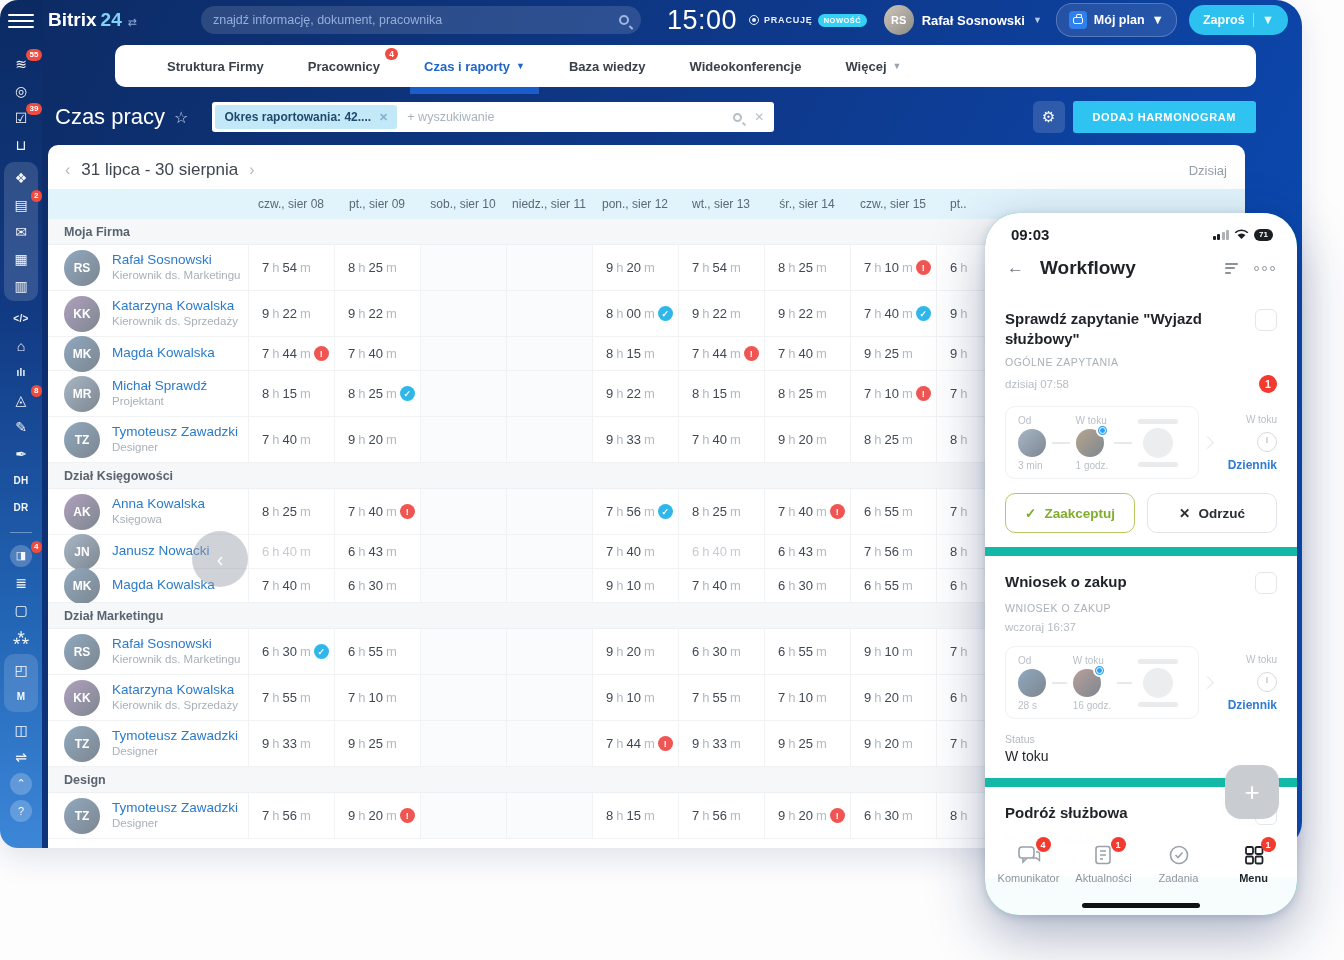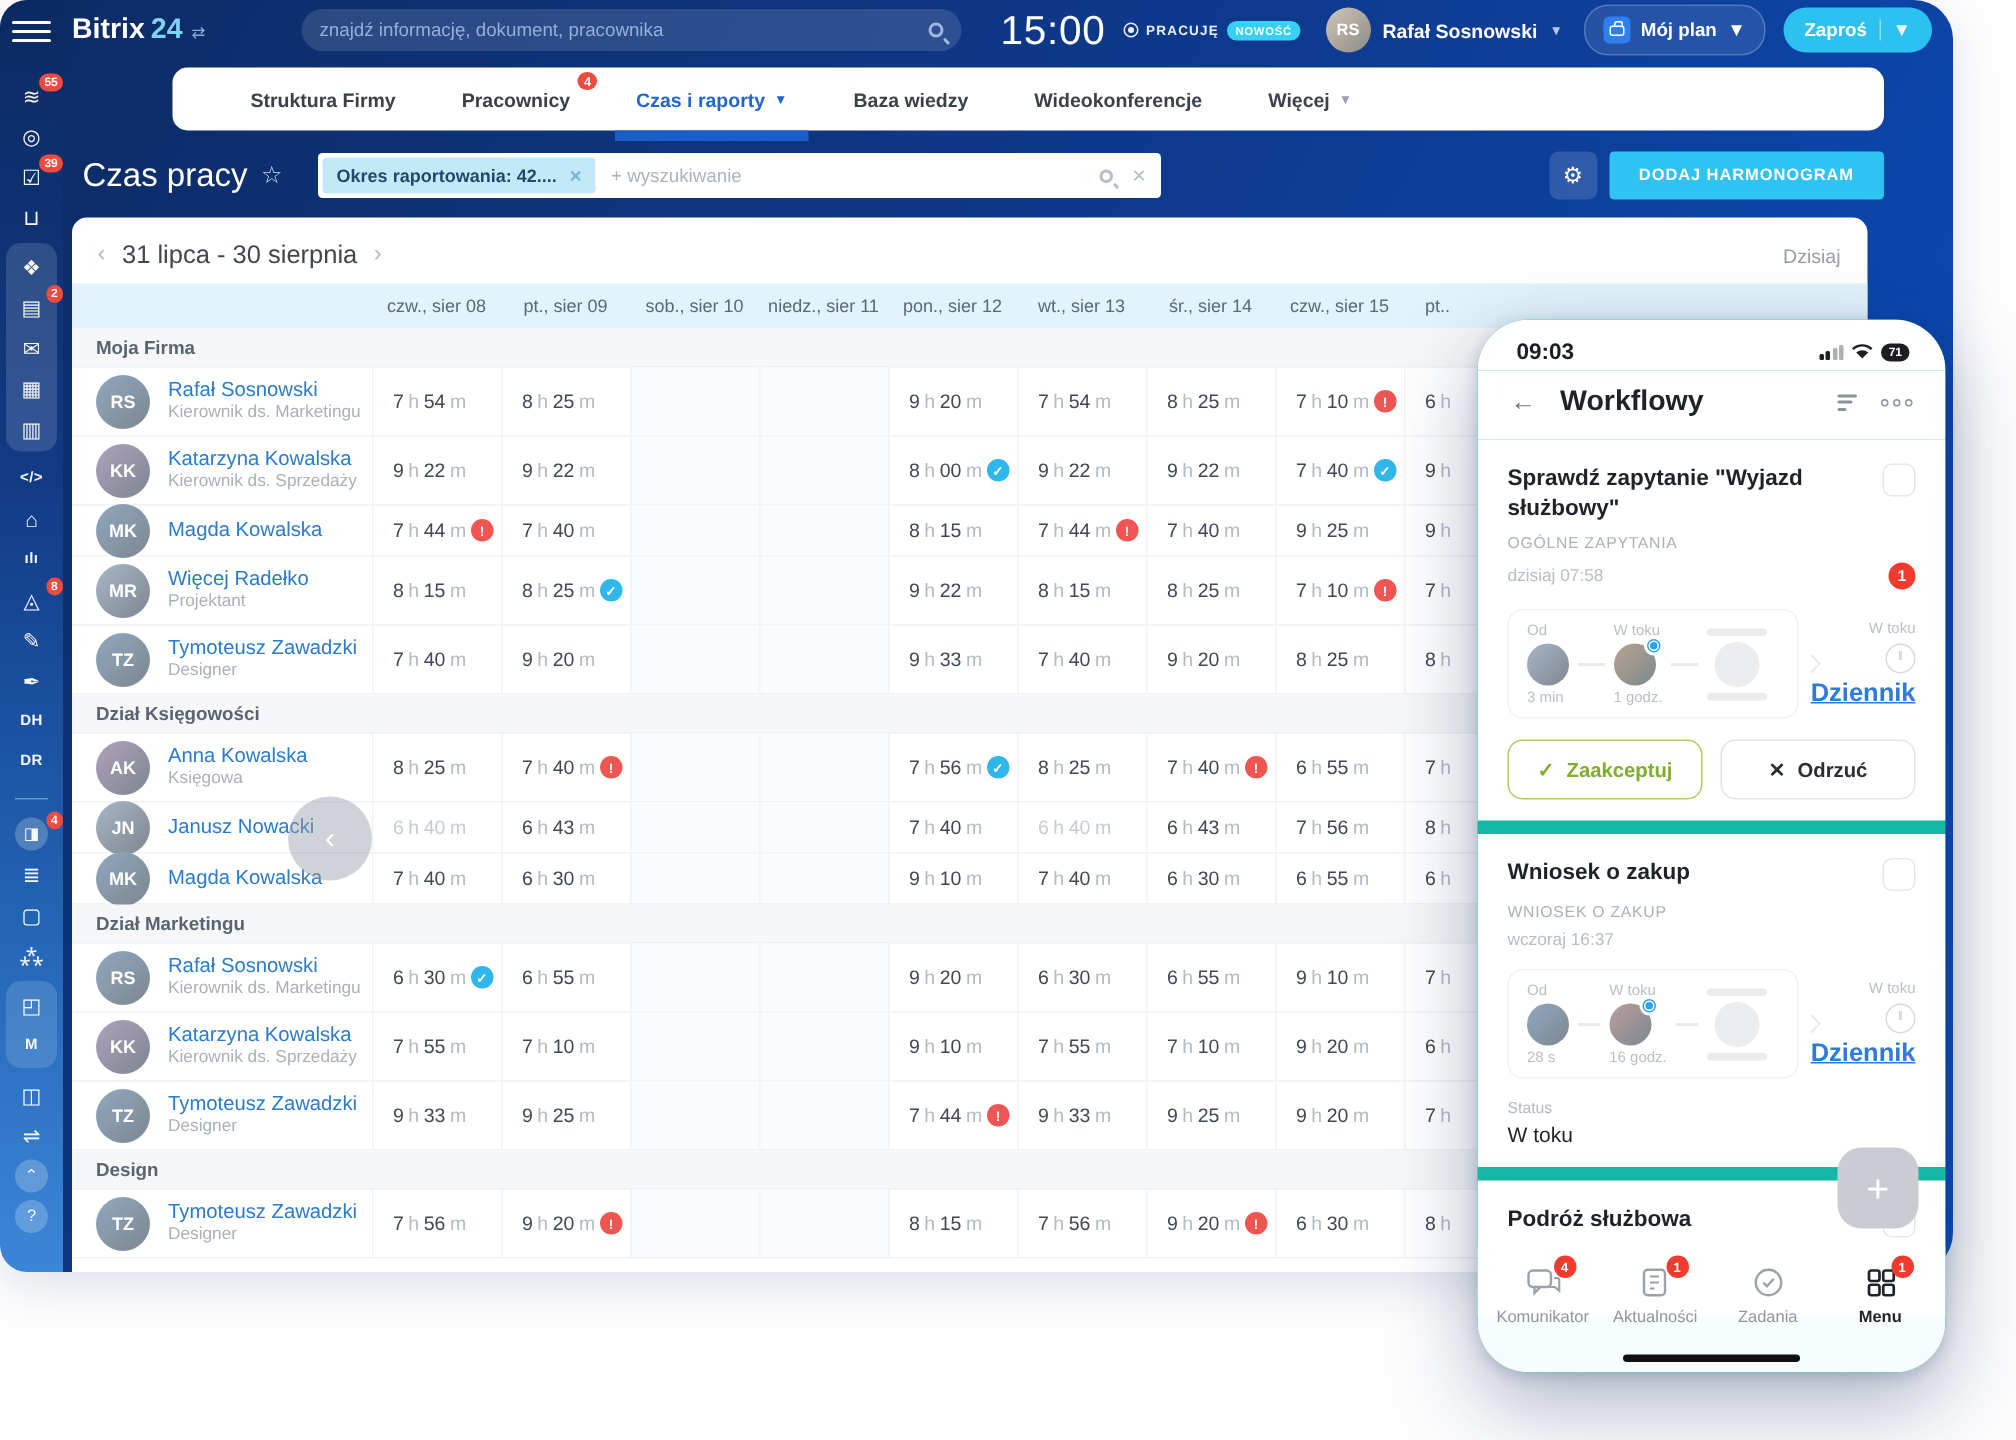--- a/index.html
+++ b/index.html
@@ -183,21 +183,21 @@
   .tl-skel .bar { width:40px; height:5px; border-radius:3px; background:#e9ebed; }
   .tl-skel .cir { width:30px; height:30px; border-radius:50%; background:#ebedef; }
   .tl-arrow { width:16px; display:flex; align-items:center; justify-content:center; }
   .tl-arrow i { width:9px; height:9px; border-top:1.5px solid #e3e6e9; border-right:1.5px solid #e3e6e9;
     transform:rotate(45deg); display:block; }
   .tl-end { width:62px; display:flex; flex-direction:column; align-items:flex-end; justify-content:space-between;
     padding:8px 0 7px 0; gap:3px; }
   .tl-end .lab { font-size:10px; color:#b9bfc6; }
   .oclock { width:20px; height:20px; border:1.5px solid #d6dadd; border-radius:50%; position:relative; }
   .oclock::after { content:''; position:absolute; left:8px; top:4px; width:1.5px; height:6px; background:#d6dadd; }
-  .tl-end .link { font-size:17px; color:#2f7cd6; font-weight:600; cursor:pointer;text-decoration:underline; }
+  .tl-end .link { font-size:12px; color:#2f7cd6; font-weight:600; cursor:pointer; }
   .pc-actions { display:flex; gap:12px; margin-top:14px; }
   .btn-accept, .btn-reject { flex:1; height:40px; border-radius:10px; background:#fff; display:flex; align-items:center;
     justify-content:center; gap:8px; font-size:13.5px; font-weight:700; cursor:pointer; }
   .btn-accept { border:1.5px solid #b4ca60; color:#80ad2e; }
   .btn-reject { border:1.5px solid #e1e4e8; color:#2b2f33; }
   .pc-statuslbl { margin-top:14px; font-size:10.5px; color:#b4bac1; }
   .pc-statusval { margin-top:3px; font-size:14px; color:#1f2329; }
   .fab { position:absolute; right:18px; bottom:96px; width:54px; height:54px; border-radius:16px; background:#c9cdd2;
     color:#fff; font-size:26px; font-weight:300; display:flex; align-items:center; justify-content:center;
     cursor:pointer; z-index:12; }
@@ -516,21 +516,21 @@
             </div>
             <div class="cell val h34">
               <span class="tval"><span class="num">9</span><span class="unit">h</span><span class="num">25</span><span class="unit">m</span></span>
             </div>
             <div class="cell val h34">
               <span class="tval"><span class="num">9</span><span class="unit">h</span></span>
             </div>
             <div class="cell name-cell h46">
               <span class="avatar" style="background: linear-gradient(135deg, rgb(168, 182, 198), rgb(125, 135, 144));">MR</span>
               <div>
-                <div class="p-name">Więcej Radełko</div>
+                <div class="p-name">Michał Sprawdź</div>
                 <div class="p-title">Projektant</div>
               </div>
             </div>
             <div class="cell val h46">
               <span class="tval"><span class="num">8</span><span class="unit">h</span><span class="num">15</span><span class="unit">m</span></span>
             </div>
             <div class="cell val h46">
               <span class="tval"><span class="num">8</span><span class="unit">h</span><span class="num">25</span><span class="unit">m</span></span>
               <span class="st-ic check">✓</span>
             </div>

